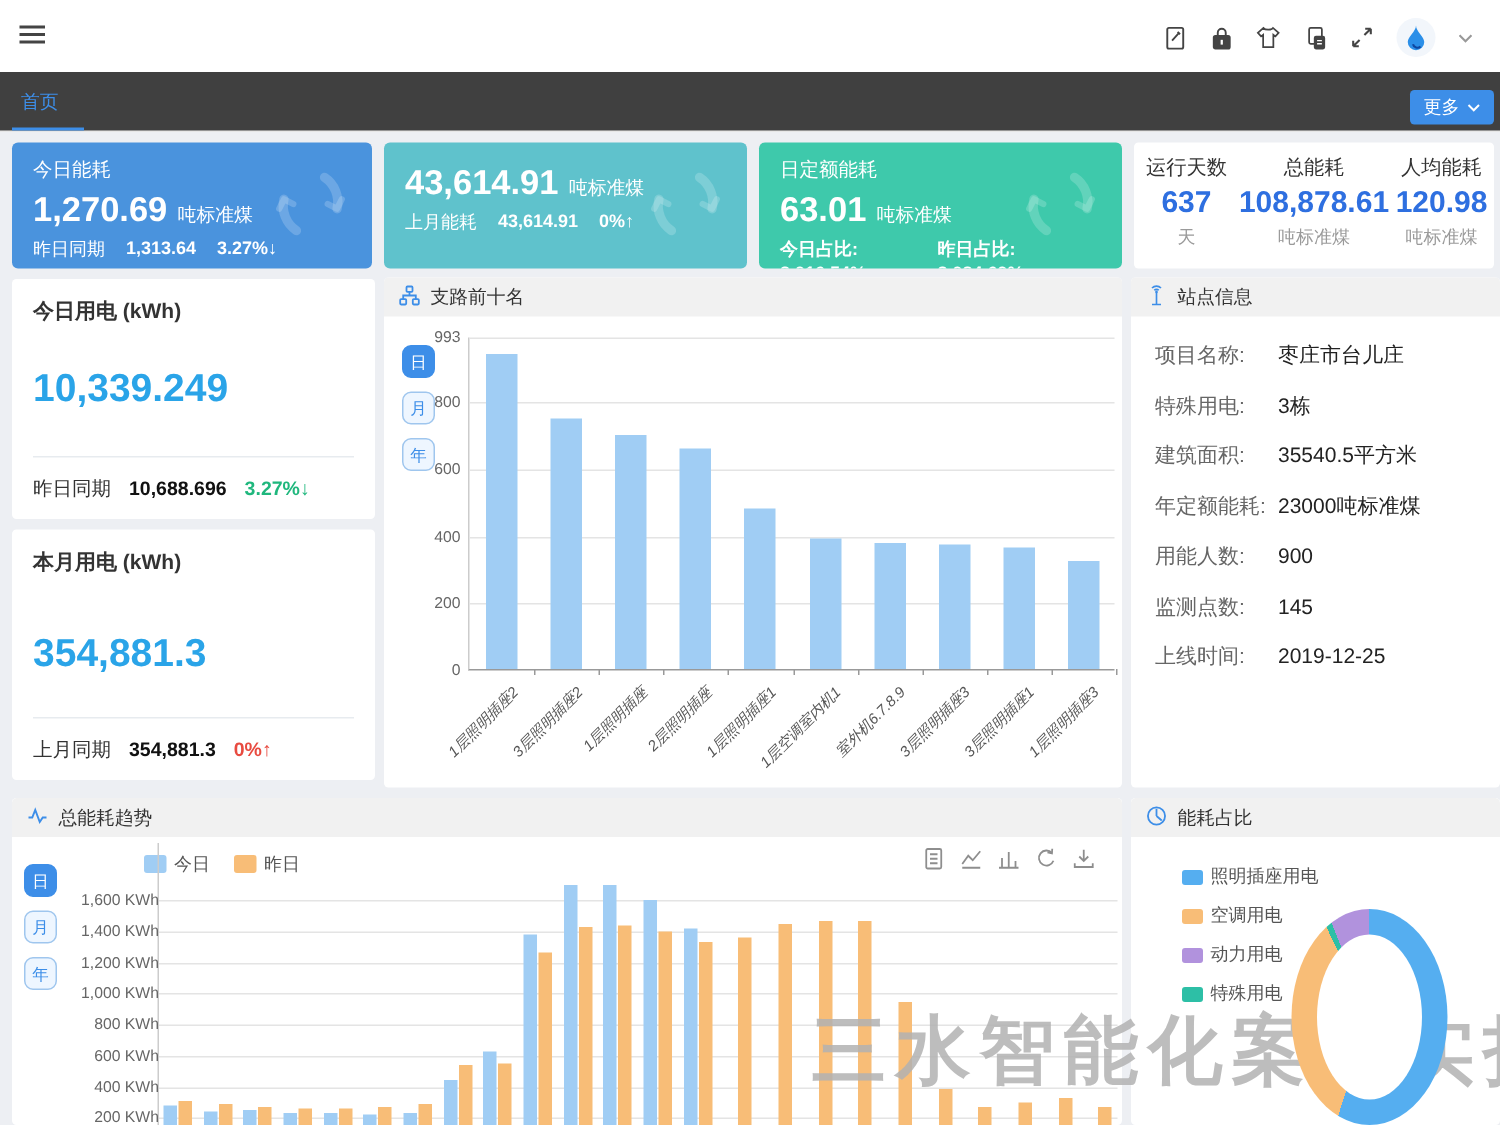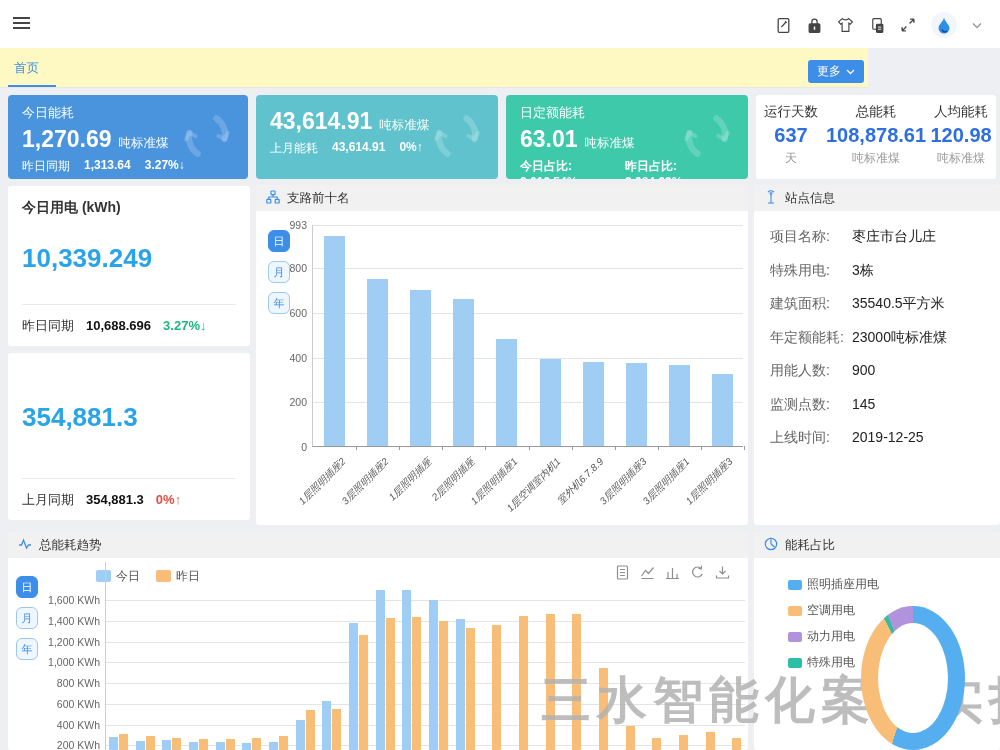--- a/index.html
+++ b/index.html
@@ -9,21 +9,21 @@
 
   
   .topnav { position:absolute; left:0; top:0; width:1000px; height:48px; background:#fff; }
   .burger { position:absolute; left:13px; top:17px; width:17px; height:13px; cursor:pointer; }
   .burger i { display:block; height:2px; background:#444; margin-bottom:3px; }
   .nav-icons { position:absolute; right:18px; top:12px; display:flex; align-items:center; gap:15px; }
   .nav-icons svg { display:block; }
   .logo-wrap { width:26px; height:26px; border-radius:50%; background:#f2f6fb; display:flex; align-items:center; justify-content:center; }
 
   
-  .tabbar { position:absolute; left:0; top:48px; width:868px; height:40px; background:#fef9c3; border-bottom:1px solid #e7e7e7; }
+  .tabbar { position:absolute; left:0; top:48px; width:1000px; height:40px; background:#404040; border-bottom:1px solid #e7e7e7; }
   .tab-home { position:absolute; left:14px; top:12px; color:#3d8ee8; font-size:12.5px; cursor:pointer; }
   .tab-underline { position:absolute; left:8px; bottom:0; width:48px; height:2px; background:#3d8ee8; }
   .more-btn { position:absolute; right:4px; top:12px; height:23px; background:#3d8ee8; color:#fff; font-size:12px; border:none; border-radius:3px; padding:0 9px; display:flex; align-items:center; gap:5px; cursor:pointer; }
 
   
   .panel { position:absolute; background:#fff; border-radius:3px; }
   .panel-head { height:26px; background:#f1f1f1; display:flex; align-items:center; gap:7px; padding-left:10px; font-size:12.5px; color:#333; border-radius:3px 3px 0 0; }
 
   
   .kpi-card { position:absolute; top:95px; height:84px; border-radius:4px; color:#fff; padding:9px 14px; overflow:hidden; }
@@ -73,21 +73,21 @@
   .site-value { color:#222; }
 
   
   .trend-panel { left:8px; top:532px; width:740px; height:218px; overflow:hidden; }
   .trend-btns { position:absolute; left:8px; top:44px; }
   .trend-legend { position:absolute; left:88px; top:36px; display:flex; gap:16px; align-items:center; font-size:12px; color:#555; }
   .lg-sq { display:inline-block; width:15px; height:12px; border-radius:2px; margin-right:5px; vertical-align:-2px; }
   .toolbox { position:absolute; right:18px; top:33px; display:flex; gap:10px; }
   .toolbox svg { cursor:pointer; }
   .trend-plot { position:absolute; left:97px; top:30px; width:640px; height:204px; border-left:1px solid #ccc; }
-  .trend-ylab { position:absolute; right:100%; padding-right:6px; width:70px; text-align:right; font-size:10.5px; color:#666; transform:translateY(-50%); white-space:nowrap; }
+  .trend-ylab { position:absolute; right:100%; width:70px; text-align:right; font-size:10.5px; color:#666; transform:translateY(-50%); white-space:nowrap; }
 
   
   .pie-panel { left:754px; top:532px; width:246px; height:218px; overflow:hidden; }
   .pie-legend { position:absolute; left:34px; top:44px; font-size:12px; color:#555; }
   .pie-legend-item { display:flex; align-items:center; margin-bottom:9px; cursor:pointer; }
   .pie-legend-item .lg-sq { width:14px; height:10px; }
   .donut { position:absolute; left:107px; top:74px; width:104px; height:144px; border-radius:50%; z-index:10; }
   .donut-hole { position:absolute; left:17px; top:17px; width:70px; height:110px; border-radius:50%; background:#fff; }
 
   .watermark { position:absolute; left:541px; top:667px; font-size:50px; font-weight:bold; color:rgba(178,178,178,.85); letter-spacing:6px; white-space:nowrap; z-index:5; pointer-events:none; }
@@ -237,20 +237,21 @@
       <div class="panel usage-card" style="top: 186px; height: 160px;">
         <div class="usage-title">今日用电 (kWh)</div>
         <div class="usage-value" style="margin-top: 26px;">10,339.249</div>
         <div class="usage-foot">
           <span>昨日同期</span>
           <span class="fv">10,688.696</span>
           <span class="delta" style="color: rgb(31, 183, 125);">3.27%↓</span>
         </div>
       </div>
       <div class="panel usage-card" style="top: 353px; height: 167px;">
+        <div class="usage-title">本月用电 (kWh)</div>
         <div class="usage-value" style="margin-top: 36px;">354,881.3</div>
         <div class="usage-foot">
           <span>上月同期</span>
           <span class="fv">354,881.3</span>
           <span class="delta" style="color: rgb(232, 75, 64);">0%↑</span>
         </div>
       </div>
     </div>
 
   <div class="panel branch-panel">

